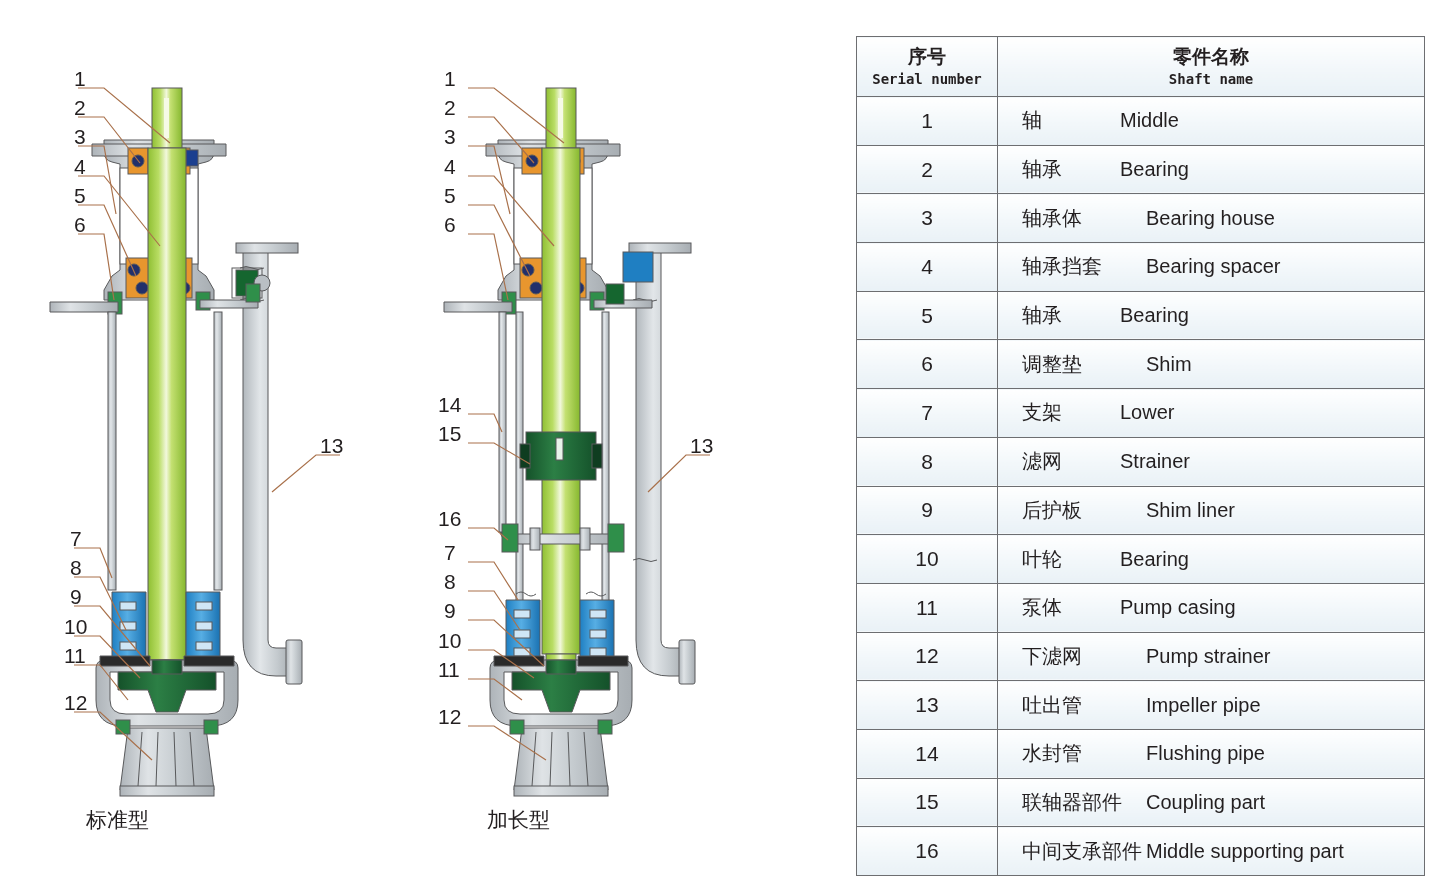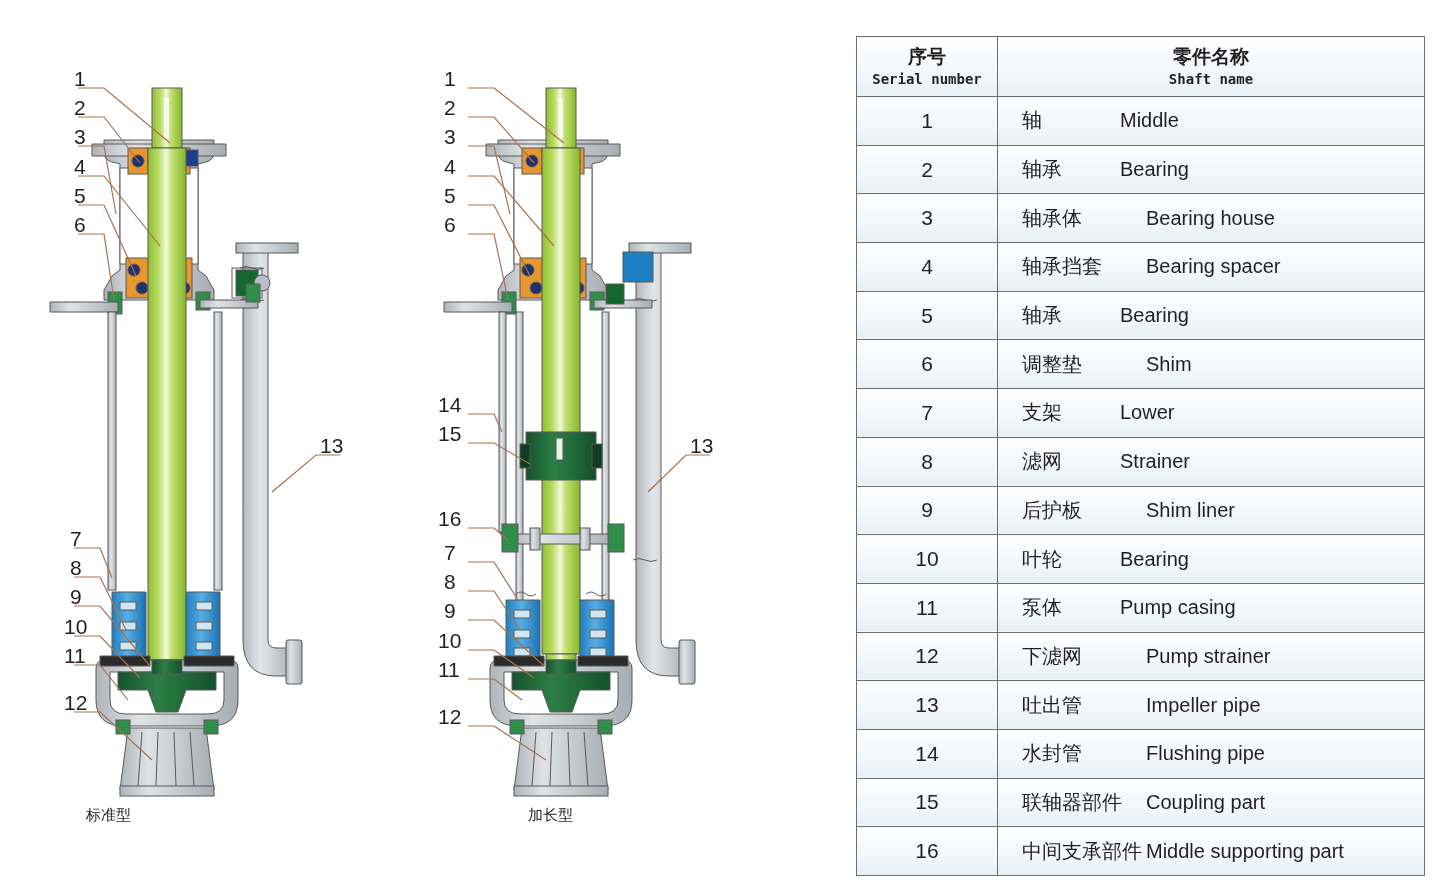--- a/index.html
+++ b/index.html
@@ -20,21 +20,21 @@
   .callout-num {
     position: absolute;
     font-family: "Liberation Sans", sans-serif;
     font-size: 21px;
     color: #231f20;
     line-height: 1;
     letter-spacing: 0px;
   }
   .caption {
     position: absolute;
-    font-size: 15px;
+    font-size: 21px;
     color: #231f20;
     white-space: nowrap;
   }
 
   
   .parts-table {
     position: absolute;
     left: 856px; top: 36px;
     width: 568px;
     border-collapse: collapse;
@@ -405,21 +405,21 @@
   <div class="callout-num" style="left:438px; top:508px;">16</div>
   <div class="callout-num" style="left:444px; top:542px;">7</div>
   <div class="callout-num" style="left:444px; top:571px;">8</div>
   <div class="callout-num" style="left:444px; top:600px;">9</div>
   <div class="callout-num" style="left:438px; top:630px;">10</div>
   <div class="callout-num" style="left:438px; top:659px;">11</div>
   <div class="callout-num" style="left:438px; top:706px;">12</div>
   <div class="callout-num" style="left:690px; top:435px;">13</div>
 
   <div class="caption" style="left:86px;  top:806px;">标准型</div>
-  <div class="caption" style="left:528px; top:806px;">加长型</div>
+  <div class="caption" style="left:487px; top:806px;">加长型</div>
 
   <table class="parts-table">
     <colgroup>
         <col class="col-sn">
         <col class="col-name">
       </colgroup>
     <thead>
       <tr>
         <th class="hdr-cell">
           <div class="hdr-cn">序号</div>

